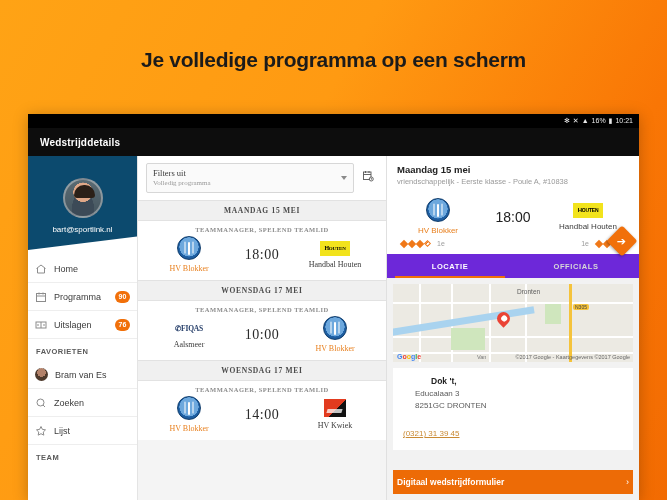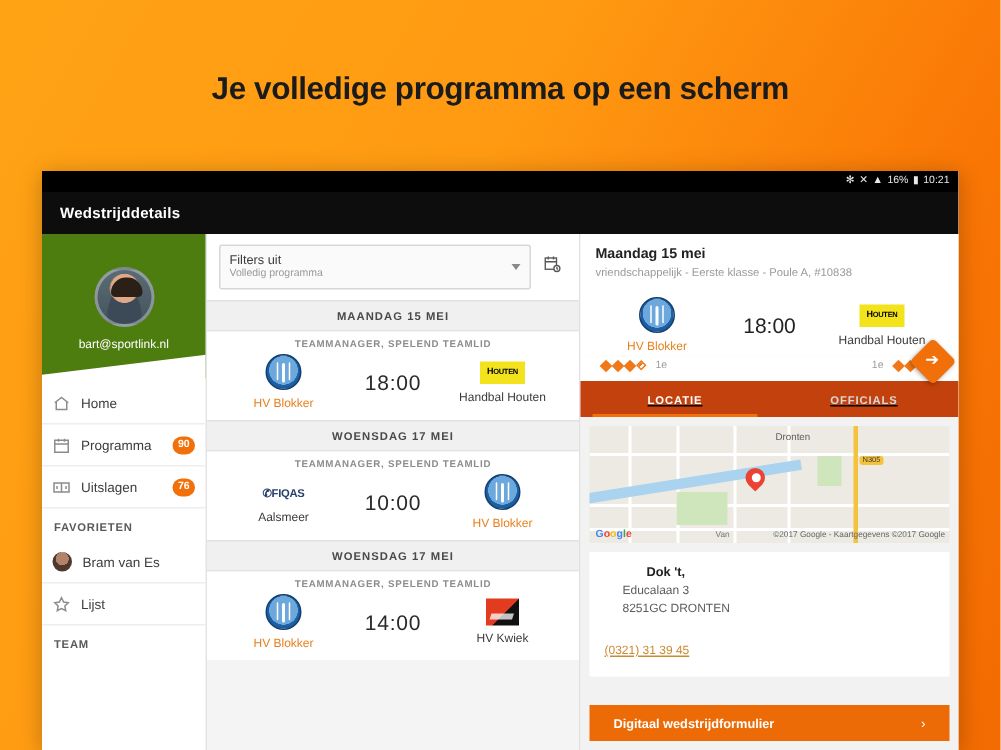--- a/index.html
+++ b/index.html
@@ -62,21 +62,21 @@
 
   
   .sidebar {
     width: 110px;
     background: #fff;
     border-right: 1px solid #e4e4e4;
     display: flex; flex-direction: column;
   }
   .side-head {
     height: 96px;
-    background: #4d7c0f;
+    background: #0c4a6e;
     position: relative;
     display: flex; flex-direction: column;
     align-items: center; justify-content: center;
     overflow: hidden;
   }
   .side-head::after {
     content: "";
     position: absolute;
     bottom: -16px; left: -10px;
     width: 150px; height: 26px;
@@ -148,21 +148,21 @@
     flex: 0 0 auto;
   }
   .ico { width: 12px; height: 12px; flex: 0 0 auto; color: #8c8c8c; }
   .ico svg { display: block; width: 12px; height: 12px; }
 
   
   .listcol {
     width: 249px;
     background: #f4f4f4;
     border-right: 1px solid #e0e0e0;
-    display: flex; flex-direction: column;
+    display: flex; flex-direction: column; font-family: Liberation Serif, serif;
   }
   .filterbar {
     background: #fff;
     padding: 7px 8px;
     display: flex;
     align-items: center;
     gap: 8px;
   }
   .select {
     flex: 1;
@@ -316,24 +316,23 @@
     background: #F07818;
     transform: rotate(45deg);
   }
   .dot.half {
     background: linear-gradient(90deg, #F07818 50%, #fff 50%);
     border: 1px solid #F07818;
     width: 5px; height: 5px;
   }
   .rank { font-size: 7px; color: #9c9c9c; }
   .tabs {
-    background: #c2410c;
+    background: #6d28d9;
     display: flex;
     height: 24px;
-    text-decoration: underline;
   }
   .tab {
     flex: 1;
     display: flex; align-items: center; justify-content: center;
     color: #d8d8d8;
     font-size: 7.5px;
     font-weight: bold;
     letter-spacing: 0.6px;
     position: relative;
     cursor: pointer;
@@ -432,21 +431,21 @@
   .addr .venue { font-size: 8.5px; font-weight: bold; color: #222; padding-left: 28px; }
   .addr .line { font-size: 8px; color: #5c5c5c; margin-top: 3px; padding-left: 12px; }
   .addr .phone { font-size: 8px; color: #C98A34; text-decoration: underline; margin-top: 19px; display:inline-block; }
   .cta {
     position: absolute;
     left: 6px; right: 6px; bottom: 6px;
     background: #ED6B06;
     height: 24px;
     display: flex;
     align-items: center;
-    padding: 0 16px;
+    padding: 0 4px;
     cursor: pointer;
   }
   .cta .ctext { flex: 1; color: #fff; font-size: 8.5px; font-weight: bold; }
   .cta .carrow { color: #fff; font-size: 9px; }
 </style>
 </head>
 <body>
 
 <div class="promo-title">Je volledige programma op een scherm</div>
 
@@ -507,20 +506,29 @@
         </div>
 
 
         <div class="section-label">FAVORIETEN</div>
 
         <div class="menu-item">
           <span class="fav-avatar"></span>
           <span class="label">Bram van Es</span>
         </div>
 
+        <div class="menu-item">
+          <span class="ico">
+            <svg viewBox="0 0 24 24" fill="none" stroke="currentColor" stroke-width="2">
+                <circle cx="11" cy="11" r="7"></circle>
+                <path d="M20 20l-4-4"></path>
+              </svg>
+          </span>
+          <span class="label">Zoeken</span>
+        </div>
 
         <div class="menu-item">
           <span class="ico">
             <svg viewBox="0 0 24 24" fill="none" stroke="currentColor" stroke-width="2">
                 <path d="M12 3l2.8 5.8 6.2.9-4.5 4.4 1.1 6.2L12 17.4 6.4 20.3l1.1-6.2L3 9.7l6.2-.9z"></path>
               </svg>
           </span>
           <span class="label">Lijst</span>
         </div>
 

